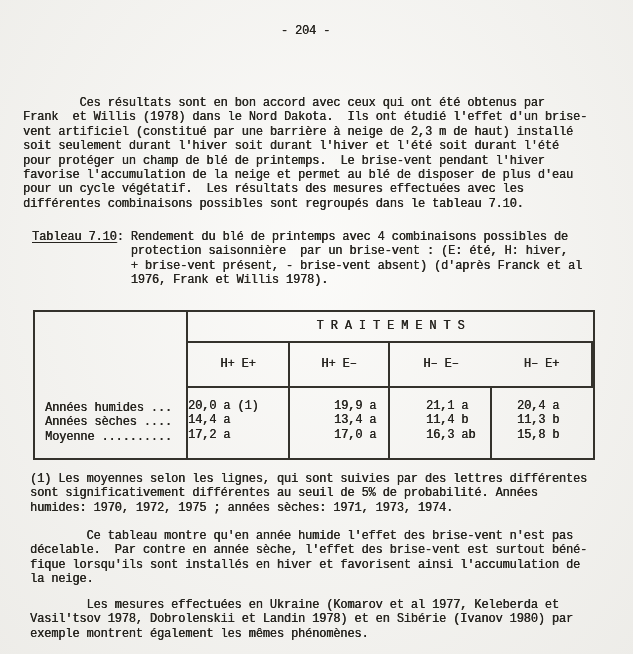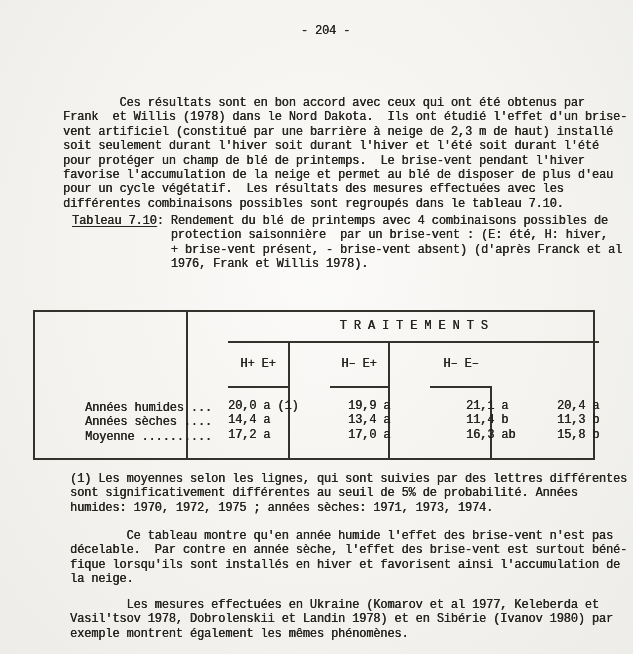--- a/index.html
+++ b/index.html
@@ -12,25 +12,25 @@
     position:relative;
     width:633px;height:654px;
     background:var(--paper);
     background-image:radial-gradient(ellipse at 50% 40%, rgba(255,255,255,.55), rgba(0,0,0,.035));
     overflow:hidden;
     font-family:"Liberation Mono","DejaVu Sans Mono",monospace;
     font-size:12px;line-height:14.4px;
     letter-spacing:-0.15px;
     color:var(--ink);
   }
-  .typew{white-space:pre;text-shadow:0.35px 0 currentColor;margin-left:40px;}
+  .typew{white-space:pre;text-shadow:0.35px 0 currentColor;}
   .abs{position:absolute;}
   .pagenum{top:24px;left:0;right:22px;text-align:center;}
   .para1{top:96px;left:23px;}
-  .caption{top:214px;left:32px;}
+  .caption{top:230px;left:32px;}
   .caption .ulab{text-decoration:underline;text-underline-offset:2px;}
   .footnote{top:472px;left:30px;}
   .para2{top:529px;left:30px;}
   .para3{top:598px;left:30px;}
 
   
   .ttable{
     top:310px;left:33px;width:562px;height:150px;
     box-sizing:border-box;
     border:2px solid var(--line);
@@ -51,21 +51,21 @@
     display:flex;align-items:center;justify-content:center;
   }
   .c-h{
     grid-row:2;
     border-bottom:2px solid var(--line);
     display:flex;align-items:center;justify-content:center;
   }
   .c-d{grid-row:3;padding-top:11px;}
   .bR{border-right:2px solid var(--line);}
   .dc1{}
-  .dc2{padding-left:18px;}
+  .dc2{padding-left:44px;}
   .dc3{padding-left:36px;}
   .dc4{padding-left:25px;}
 </style>
 </head>
 <body>
 
 <div class="page">
 
   <div class="abs pagenum typew">- 204 -</div>
 
@@ -83,22 +83,23 @@
               + brise-vent présent, - brise-vent absent) (d'après Franck et al
               1976, Frank et Willis 1978).</span></div>
 
   <div class="abs ttable">
     <div class="c-label typew">Années humides ...
 Années sèches ....
 Moyenne ..........</div>
     <div class="c-trait typew">T R A I T E M E N T S</div>
 
     <div class="c-h bR typew">H+ E+</div>
+    <div class="c-h bR typew">H+ E–</div>
+    <div class="c-h typew">H– E–</div>
     <div class="c-h bR typew">H– E+</div>
-    <div class="c-h typew">H– E–</div>
 
     <div class="c-d bR dc1 typew">20,0 a (1)
 14,4 a
 17,2 a</div>
     <div class="c-d bR dc2 typew">19,9 a
 13,4 a
 17,0 a</div>
     <div class="c-d bR dc3 typew">21,1 a
 11,4 b
 16,3 ab</div>

